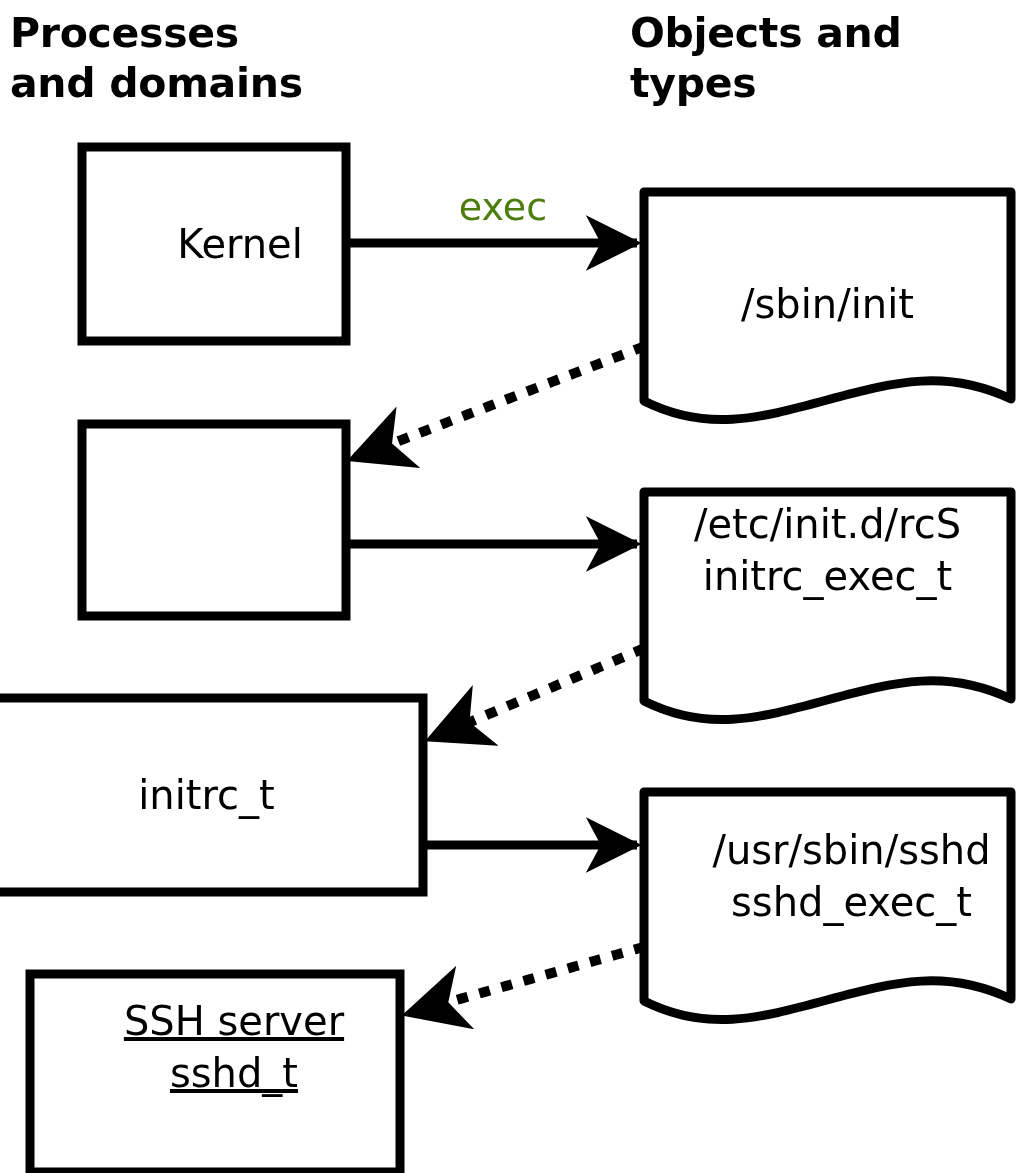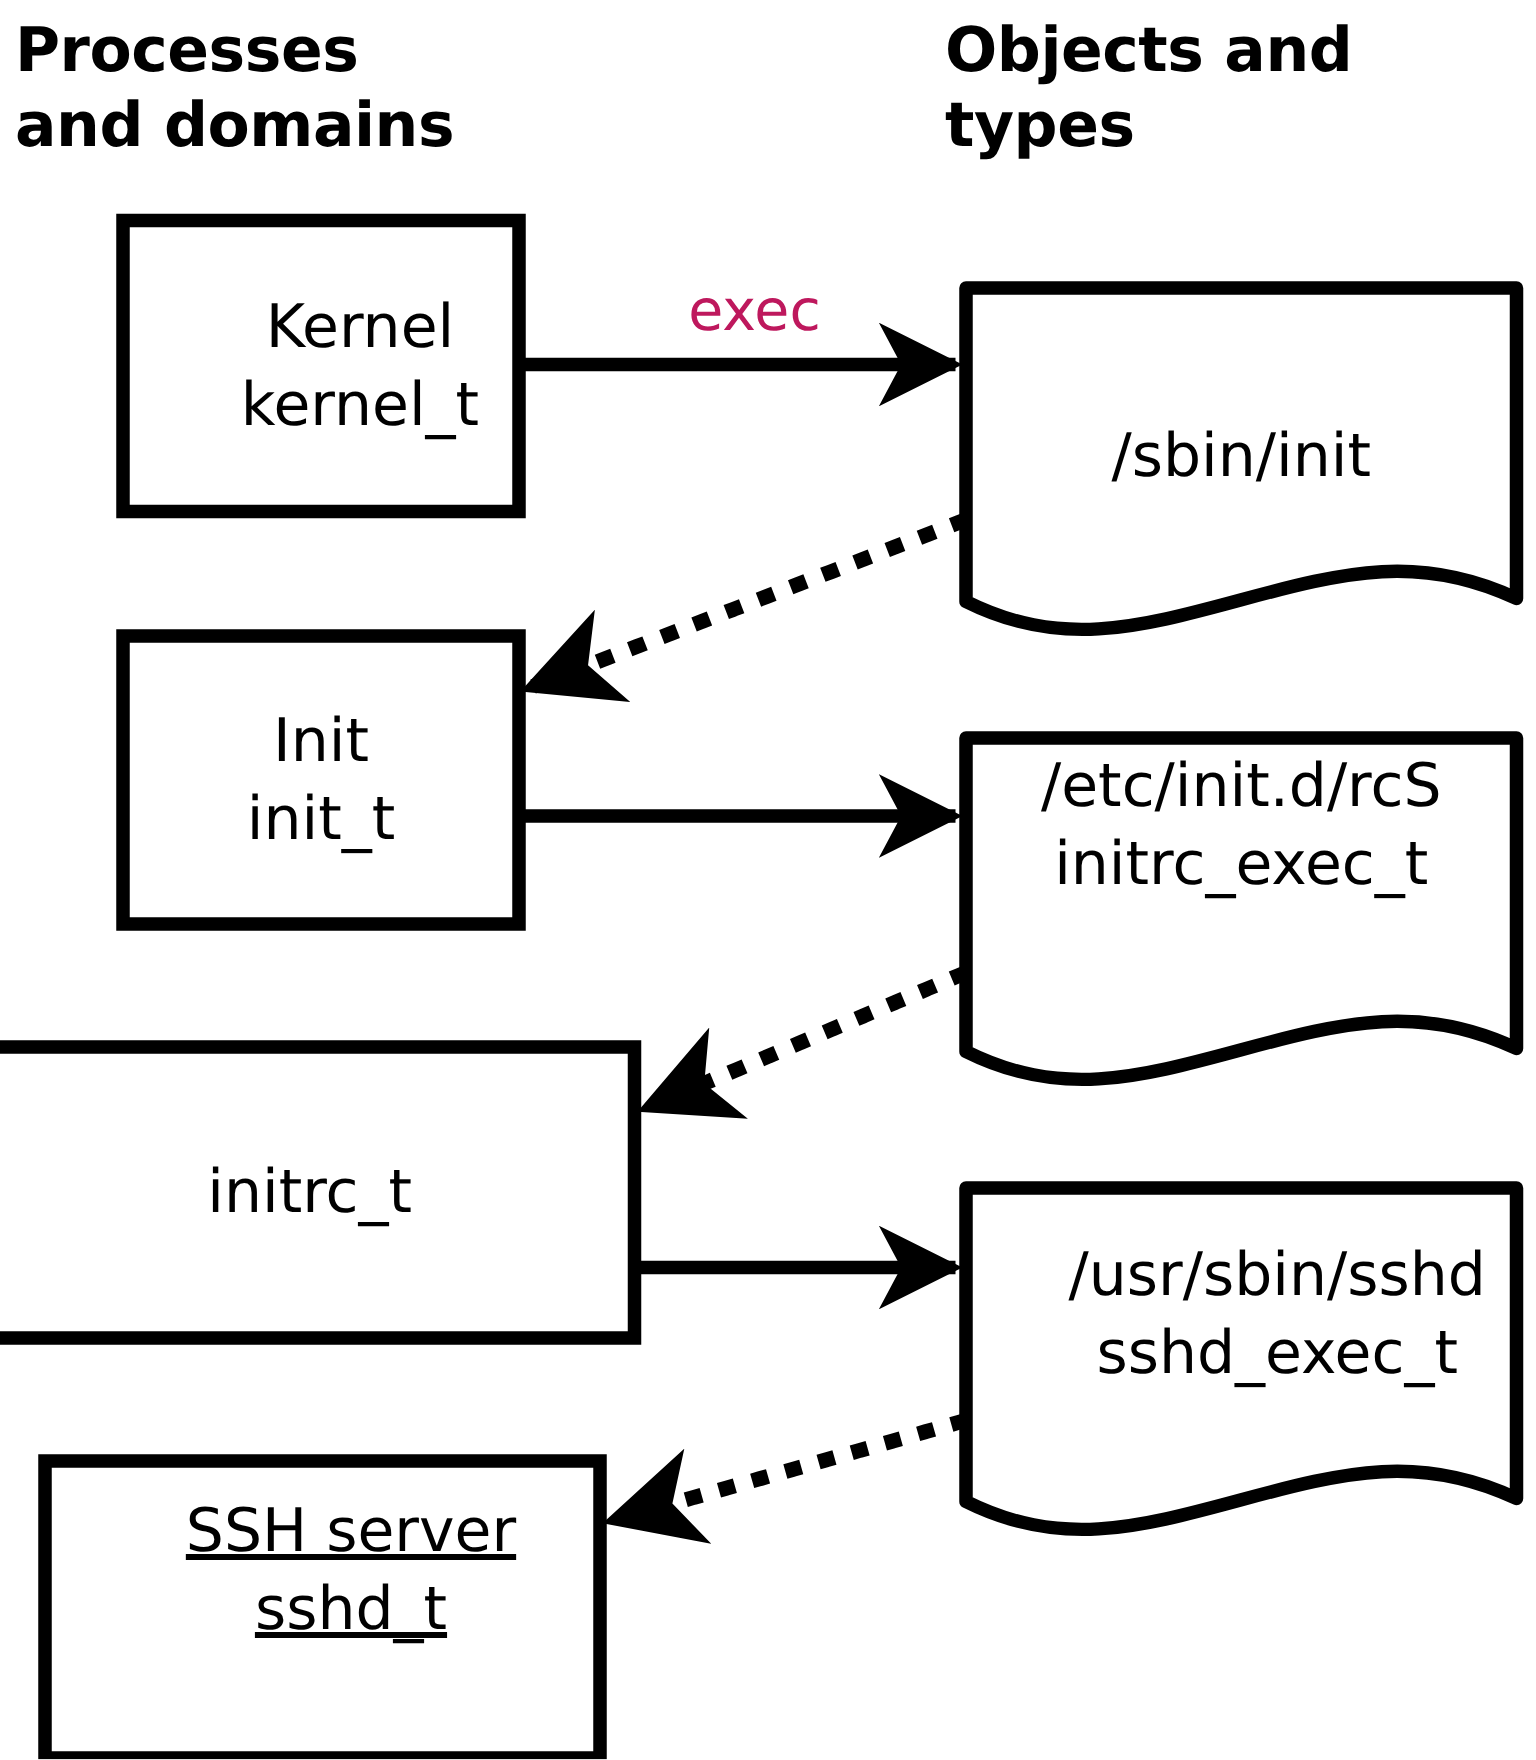--- a/index.html
+++ b/index.html
@@ -47,21 +47,21 @@
     white-space: pre-line;
     display: flex;
     flex-direction: column;
     align-items: center;
     justify-content: center;
   }
   .edge-label {
     position: absolute;
     font-family: "DejaVu Sans", sans-serif;
     font-size: 38px;
-    color: #be185d;
+    color: #4d7c0f;
     text-align: center;
     white-space: nowrap;
   }
 </style>
 </head>
 <body>
 
 <div id="canvas">
 
   <div class="col-header" id="header-left">Processes
@@ -107,27 +107,22 @@
 
     <line x1="640" y1="348" x2="352" y2="459" stroke="#000000" stroke-width="10" stroke-dasharray="1 22" stroke-linecap="square" marker-end="url(#arrowDot)"></line>
 
     <line x1="640" y1="650" x2="430" y2="739" stroke="#000000" stroke-width="10" stroke-dasharray="1 22" stroke-linecap="square" marker-end="url(#arrowDot)"></line>
 
     <line x1="640" y1="948" x2="407" y2="1014" stroke="#000000" stroke-width="10" stroke-dasharray="1 22" stroke-linecap="square" marker-end="url(#arrowDot)"></line>
   </svg>
 
   <div class="node-label" style="left:86px; top:151px; width:308px; height:186px;">
     <span>Kernel</span>
-    <span>kernel_t</span>
   </div>
 
-  <div class="node-label" style="left:86px; top:428px; width:256px; height:184px;">
-    <span>Init</span>
-    <span>init_t</span>
-  </div>
 
   <div class="node-label" style="left:-6px; top:702px; width:425px; height:186px;">
     <span>initrc_t</span>
   </div>
 
   <div class="node-label" style="left:21px; top:978px; width:426px; height:138px;text-decoration:underline;">
     <span>SSH server</span>
     <span>sshd_t</span>
   </div>
 

